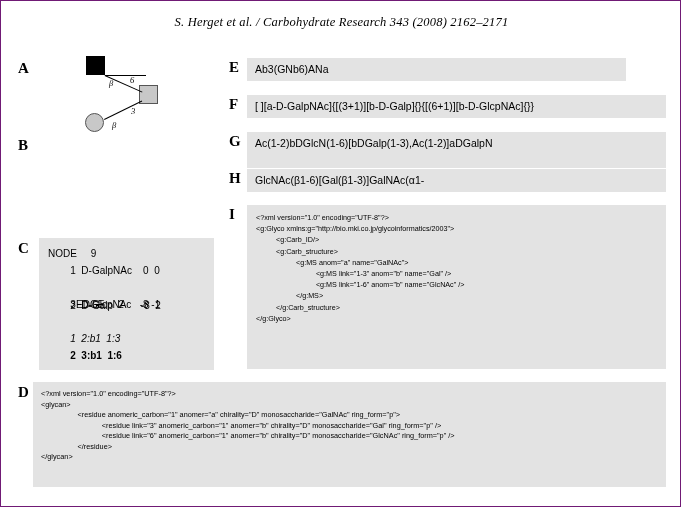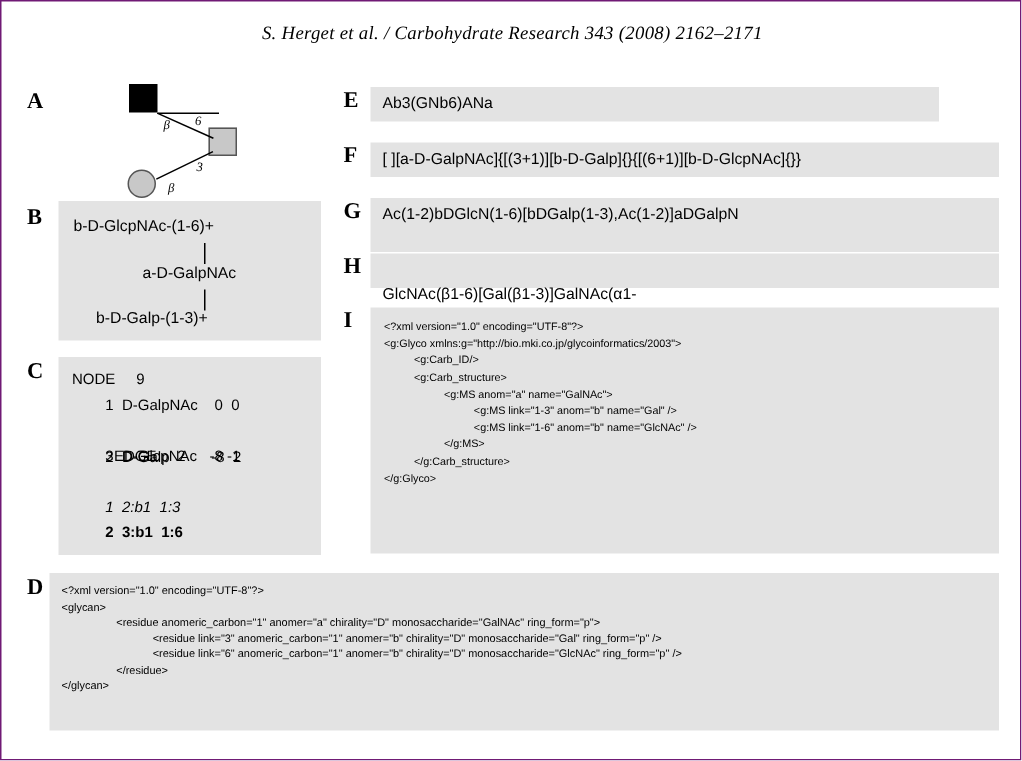--- a/index.html
+++ b/index.html
@@ -133,27 +133,20 @@
 
     <div class="lnk" style="left:28px; top:66px; width:42px; transform: rotate(-26deg);"></div>
 
     <div class="lbl" style="left:33px; top:25px;">β</div>
     <div class="lbl" style="left:54px; top:22px;">6</div>
     <div class="lbl" style="left:36px; top:67px;">β</div>
     <div class="lbl" style="left:55px; top:53px;">3</div>
   </div>
 
   <div class="panel-label" style="left:17px; top:137px;">B</div>
-  <div class="box" style="left:38px; top:133px; width:175px; height:93px;">
-    <div class="cellB" style="left:10px; top:11px;">b-D-GlcpNAc-(1-6)+</div>
-    <div class="vline" style="left:97px; top:28px; height:14px;"></div>
-    <div class="cellB" style="left:56px; top:42px;">a-D-GalpNAc</div>
-    <div class="vline" style="left:97px; top:59px; height:14px;"></div>
-    <div class="cellB" style="left:25px; top:72px;">b-D-Galp-(1-3)+</div>
-  </div>
 
   <div class="panel-label" style="left:17px; top:240px;">C</div>
   <div class="box" style="left:38px; top:237px; width:175px; height:132px;">
     <div class="cfg" style="left:9px; top:10px;">NODE     9</div>
     <div class="cfg" style="left:9px; top:27px;">        1  D-GalpNAc    0  0</div>
     <div class="cfg" style="left:9px; top:62px;">        2  D-Galp          -8  2</div>
     <div class="cfg" style="left:9px; top:61px;">        3  D-GlcpNAc   -8 -1</div>
     <div class="cfg" style="left:9px; top:61px;padding-left:28px;">EDGE     2</div>
     <div class="cfg" style="left:9px; top:95px;font-style:italic;">        1  2:b1  1:3</div>
     <div class="cfg" style="left:9px; top:112px;font-weight:bold;">        2  3:b1  1:6</div>
@@ -180,21 +173,21 @@
     <div class="line-txt" style="position:absolute; left:8px; top:4px;">[ ][a-D-GalpNAc]{[(3+1)][b-D-Galp]{}{[(6+1)][b-D-GlcpNAc]{}}</div>
   </div>
 
   <div class="panel-label" style="left:228px; top:133px;">G</div>
   <div class="box" style="left:246px; top:131px; width:419px; height:36px;">
     <div class="line-txt" style="position:absolute; left:8px; top:4px;">Ac(1-2)bDGlcN(1-6)[bDGalp(1-3),Ac(1-2)]aDGalpN</div>
   </div>
 
   <div class="panel-label" style="left:228px; top:170px;">H</div>
   <div class="box" style="left:246px; top:168px; width:419px; height:23px;">
-    <div class="line-txt" style="position:absolute; left:8px; top:20px;text-align:center;">GlcNAc(β1-6)[Gal(β1-3)]GalNAc(α1-</div>
+    <div class="line-txt" style="position:absolute; left:8px; top:4px;text-align:center;">GlcNAc(β1-6)[Gal(β1-3)]GalNAc(α1-</div>
   </div>
 
   <div class="panel-label" style="left:228px; top:206px;">I</div>
   <div class="box" style="left:246px; top:204px; width:419px; height:164px;">
     <div class="code-i" style="position:absolute; left:9px; top:7px;">&lt;?xml version="1.0" encoding="UTF-8"?&gt;
 &lt;g:Glyco xmlns:g="http://bio.mki.co.jp/glycoinformatics/2003"&gt;
           &lt;g:Carb_ID/&gt;
           &lt;g:Carb_structure&gt;
                     &lt;g:MS anom="a" name="GalNAc"&gt;
                               &lt;g:MS link="1-3" anom="b" name="Gal" /&gt;

